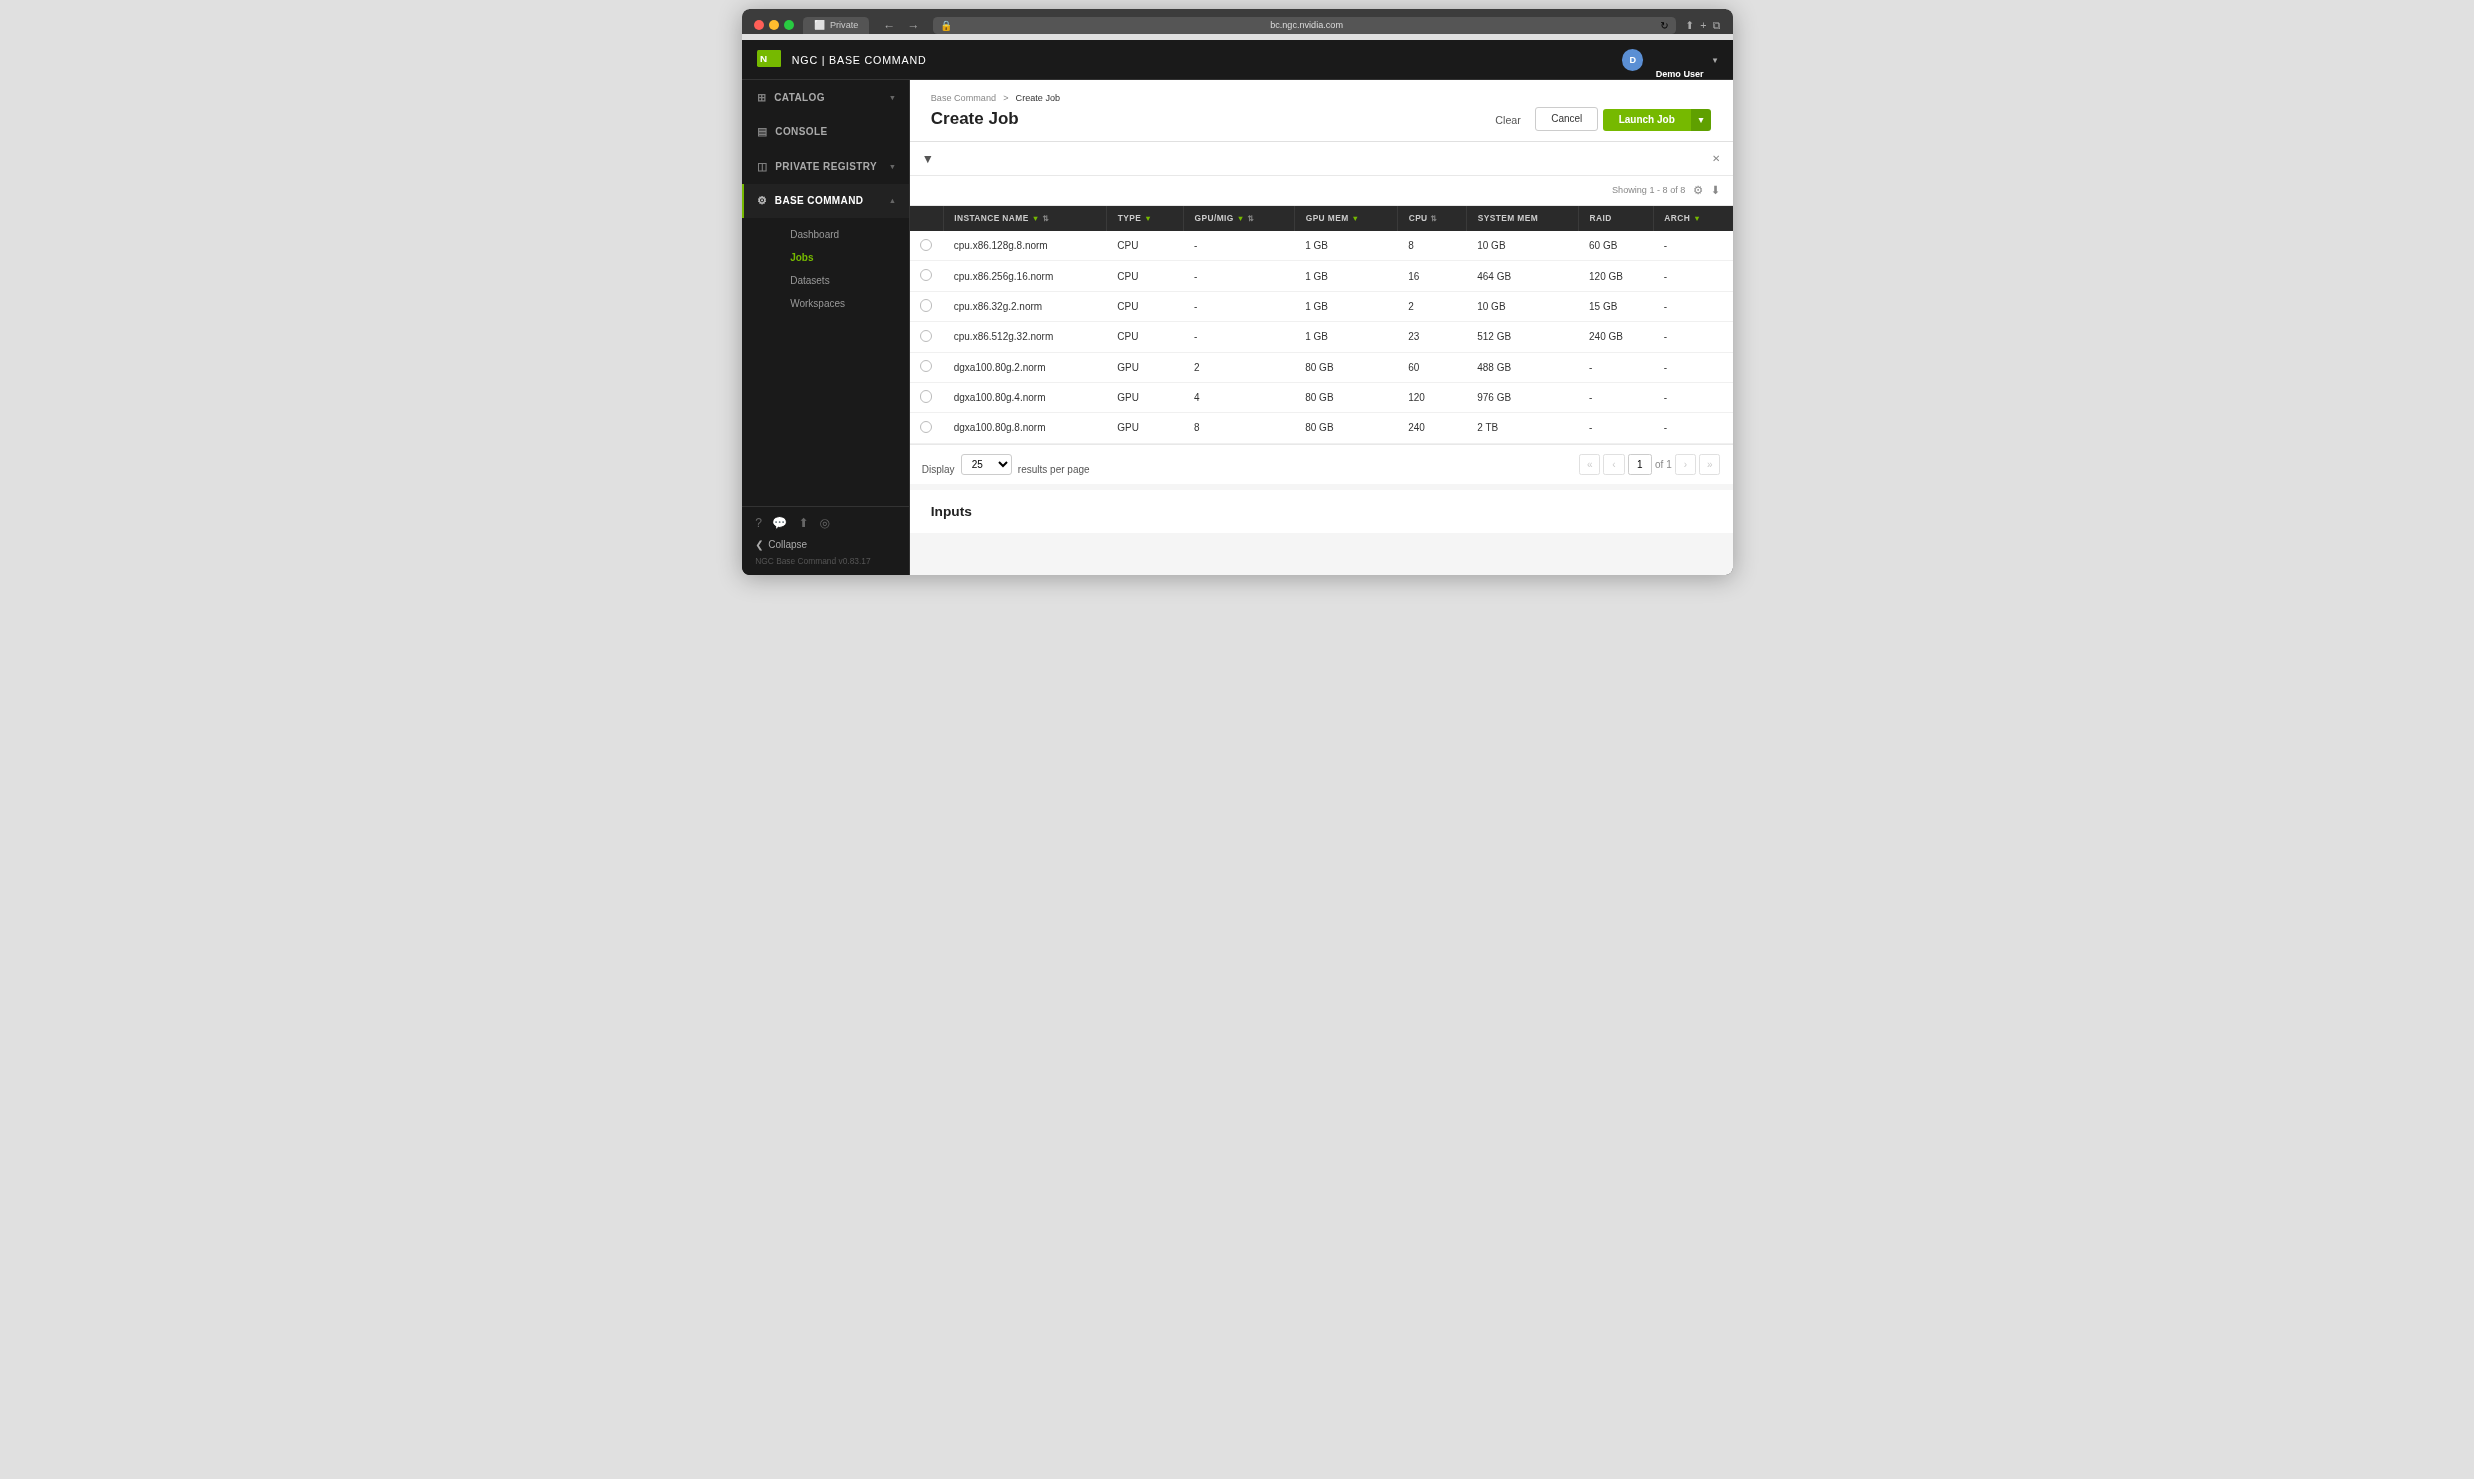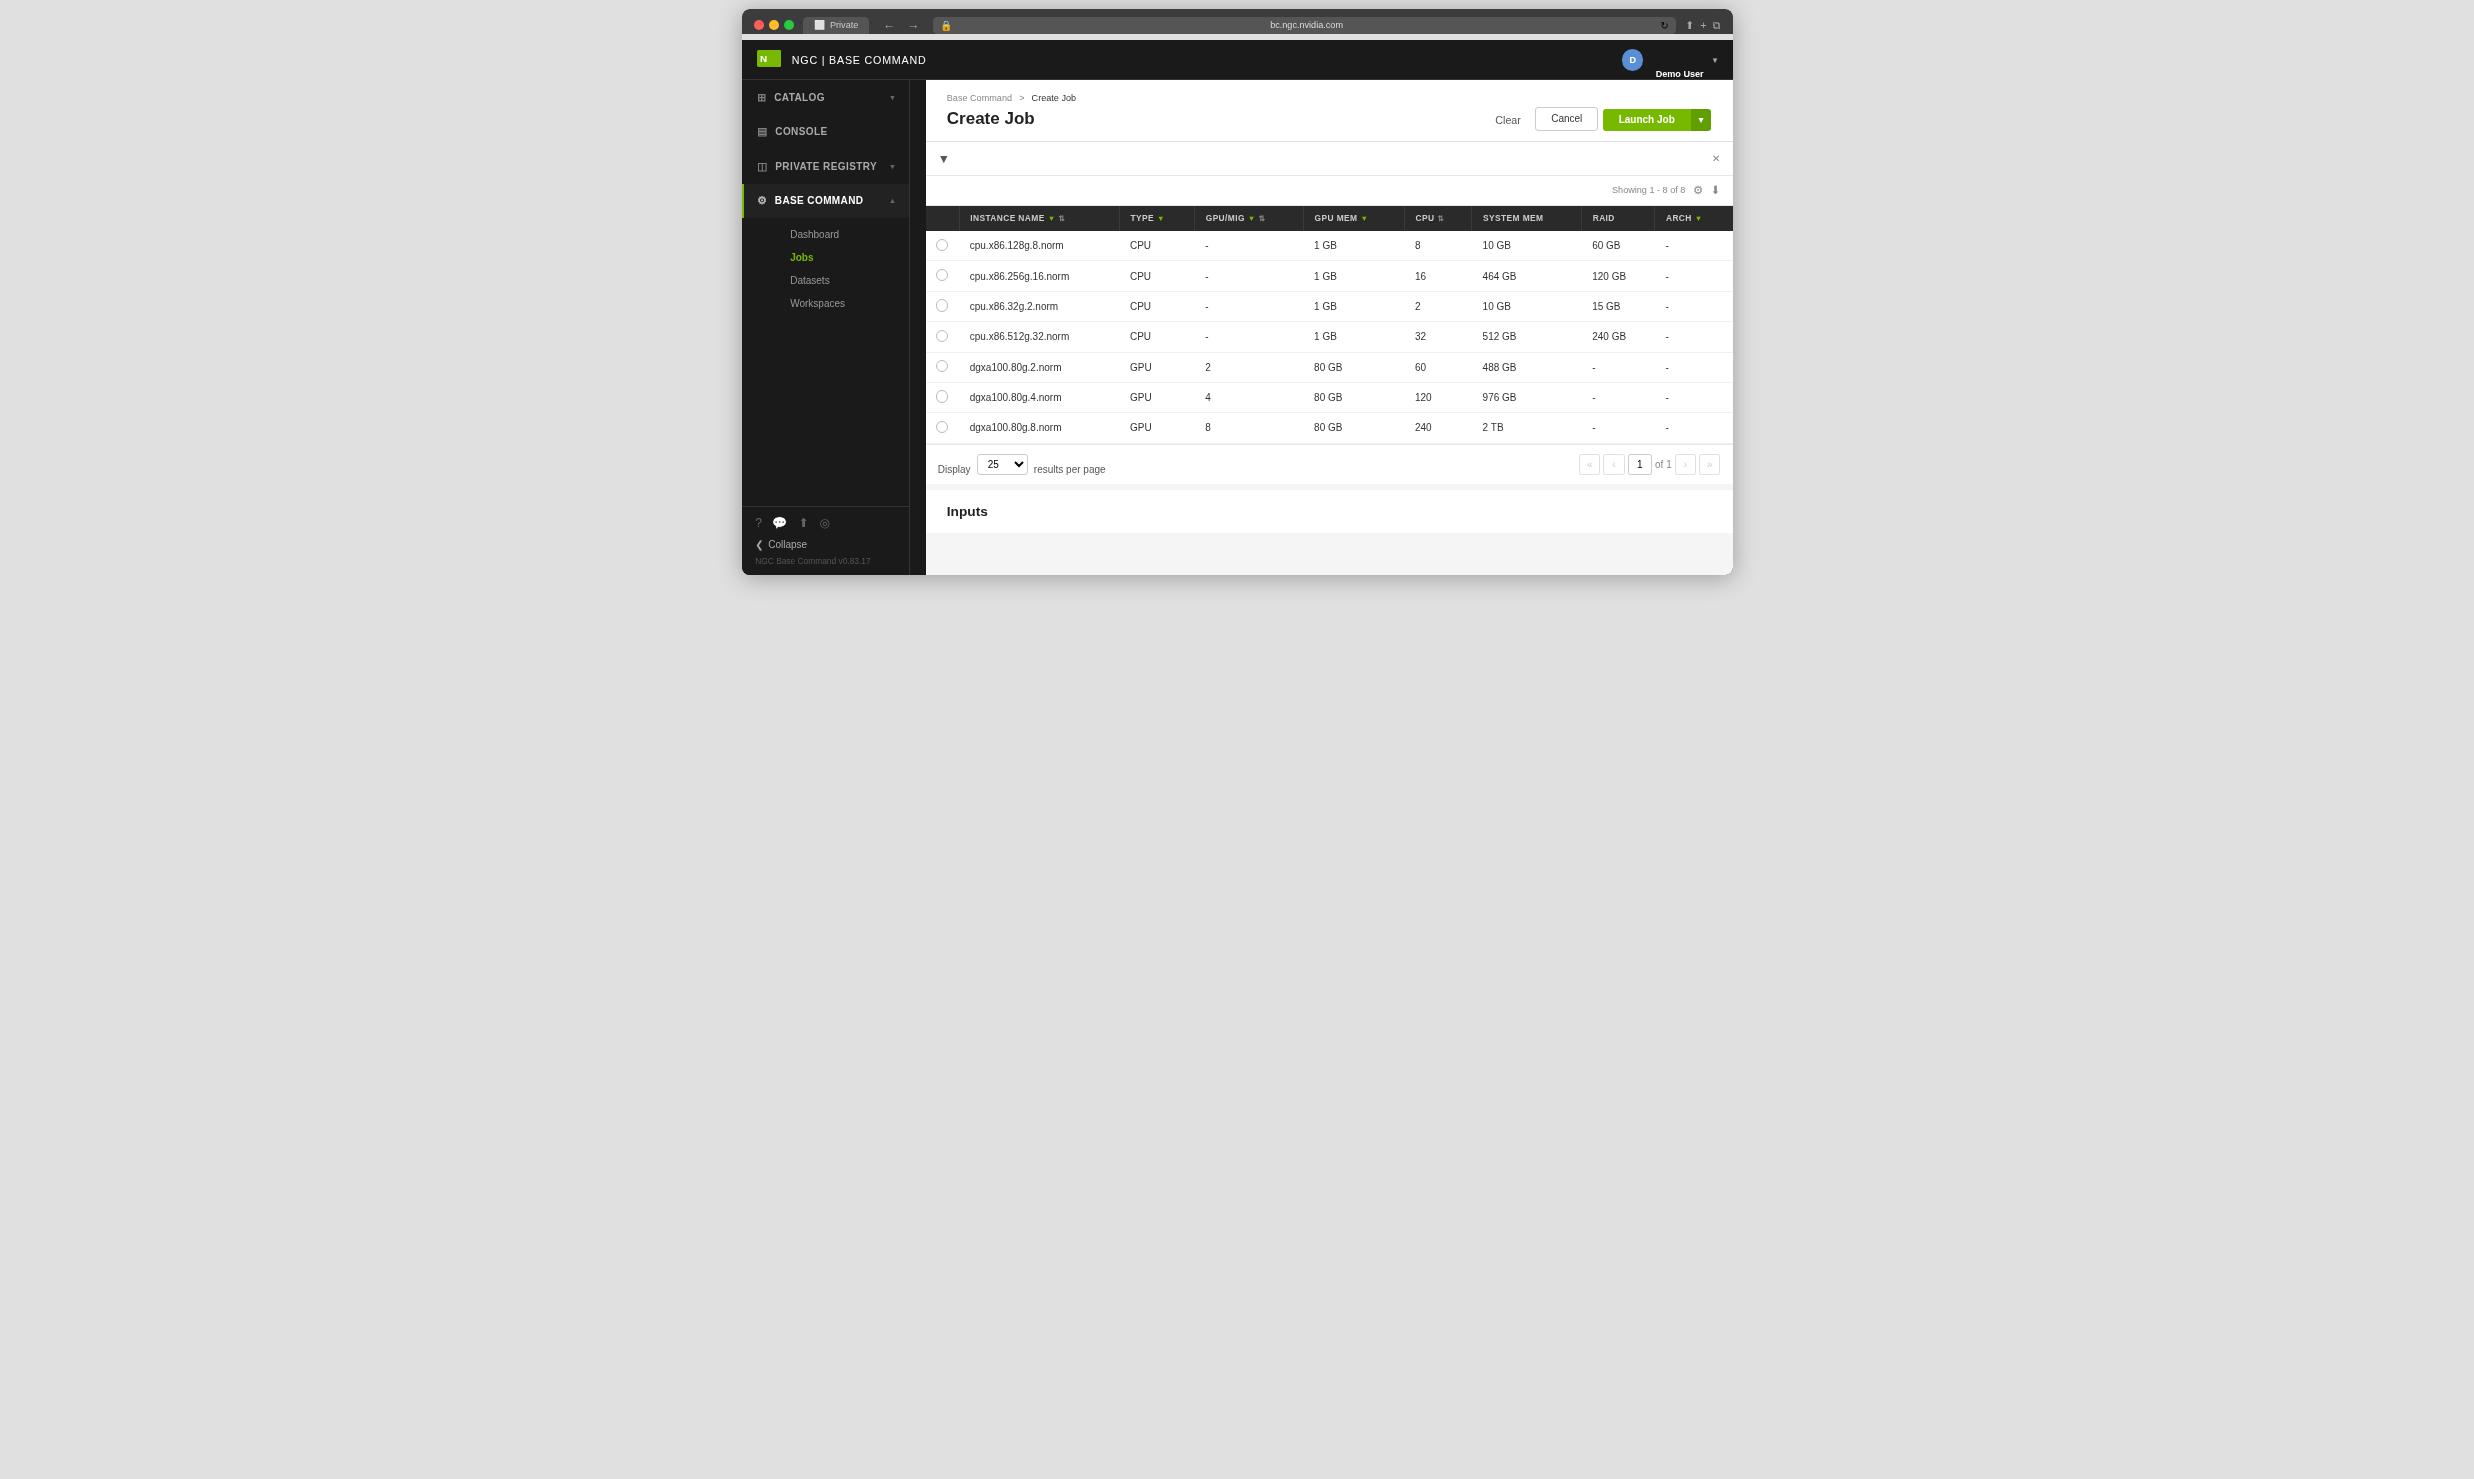--- a/index.html
+++ b/index.html
@@ -92,21 +92,20 @@
     .collapse-btn { display: flex; align-items: center; gap: 4.6px; color: #aaa; cursor: pointer; font-size: 10px; }
     .version-text { color: #555; font-size: 8.4px; margin-top: 6.1px; }
 
     
     .content-area {
       flex: 1;
       background: #f5f5f5;
       overflow-y: auto;
       display: flex;
       flex-direction: column;
-      margin-left: 16px;
     }
 
     
     .create-job-header {
       background: #fff;
       padding: 12.2px 21.3px 10.7px;
       border-bottom: 0.8px solid #e0e0e0;
       position: sticky; top: 0; z-index: 10;
     }
     .breadcrumb { color: #888; font-size: 9.1px; margin-bottom: 4.6px; }
@@ -482,21 +481,21 @@
     <td>-</td>
   </tr>
                   <tr>
     <td class="radio-cell">
       <div class="radio-btn "></div>
     </td>
     <td>cpu.x86.512g.32.norm</td>
     <td>CPU</td>
     <td>-</td>
     <td>1 GB</td>
-    <td>32</td>
+    <td>23</td>
     <td>512 GB</td>
     <td>240 GB</td>
     <td>-</td>
   </tr>
                   <tr>
     <td class="radio-cell">
       <div class="radio-btn "></div>
     </td>
     <td>dgxa100.80g.2.norm</td>
     <td>GPU</td>

